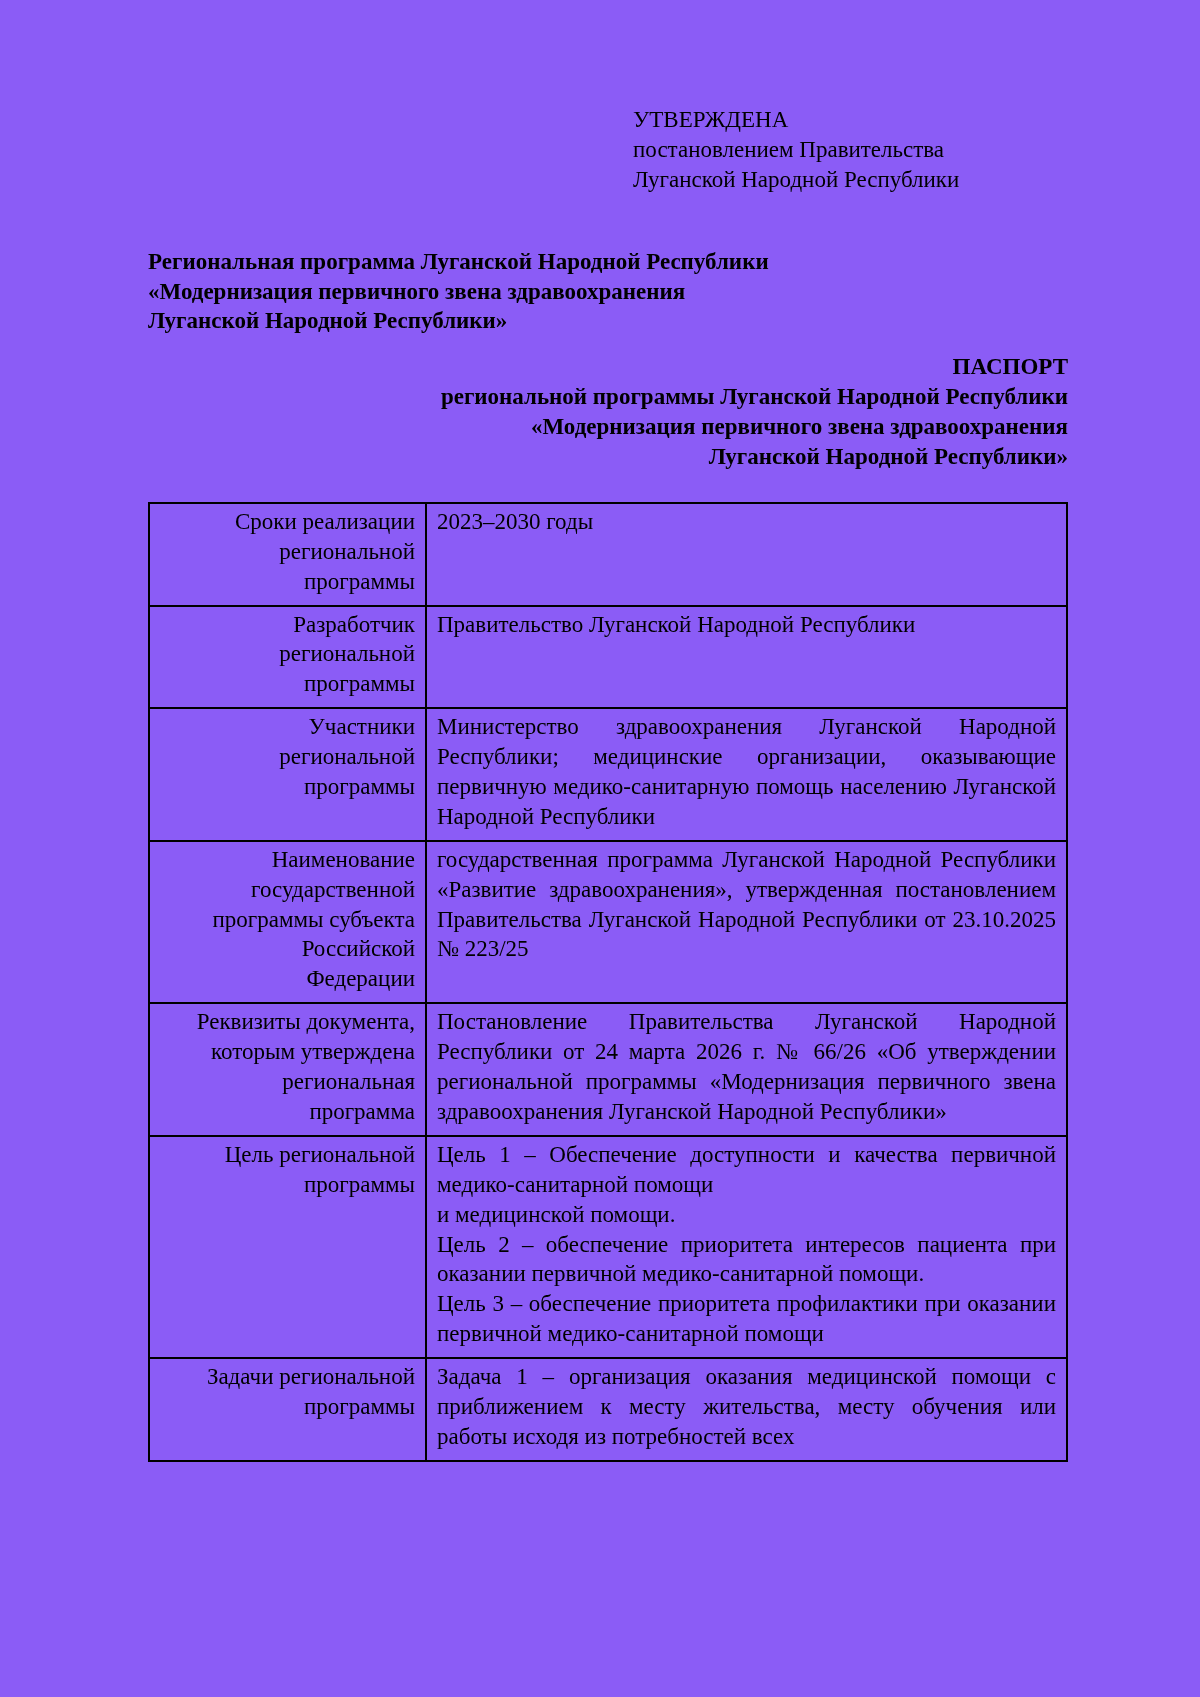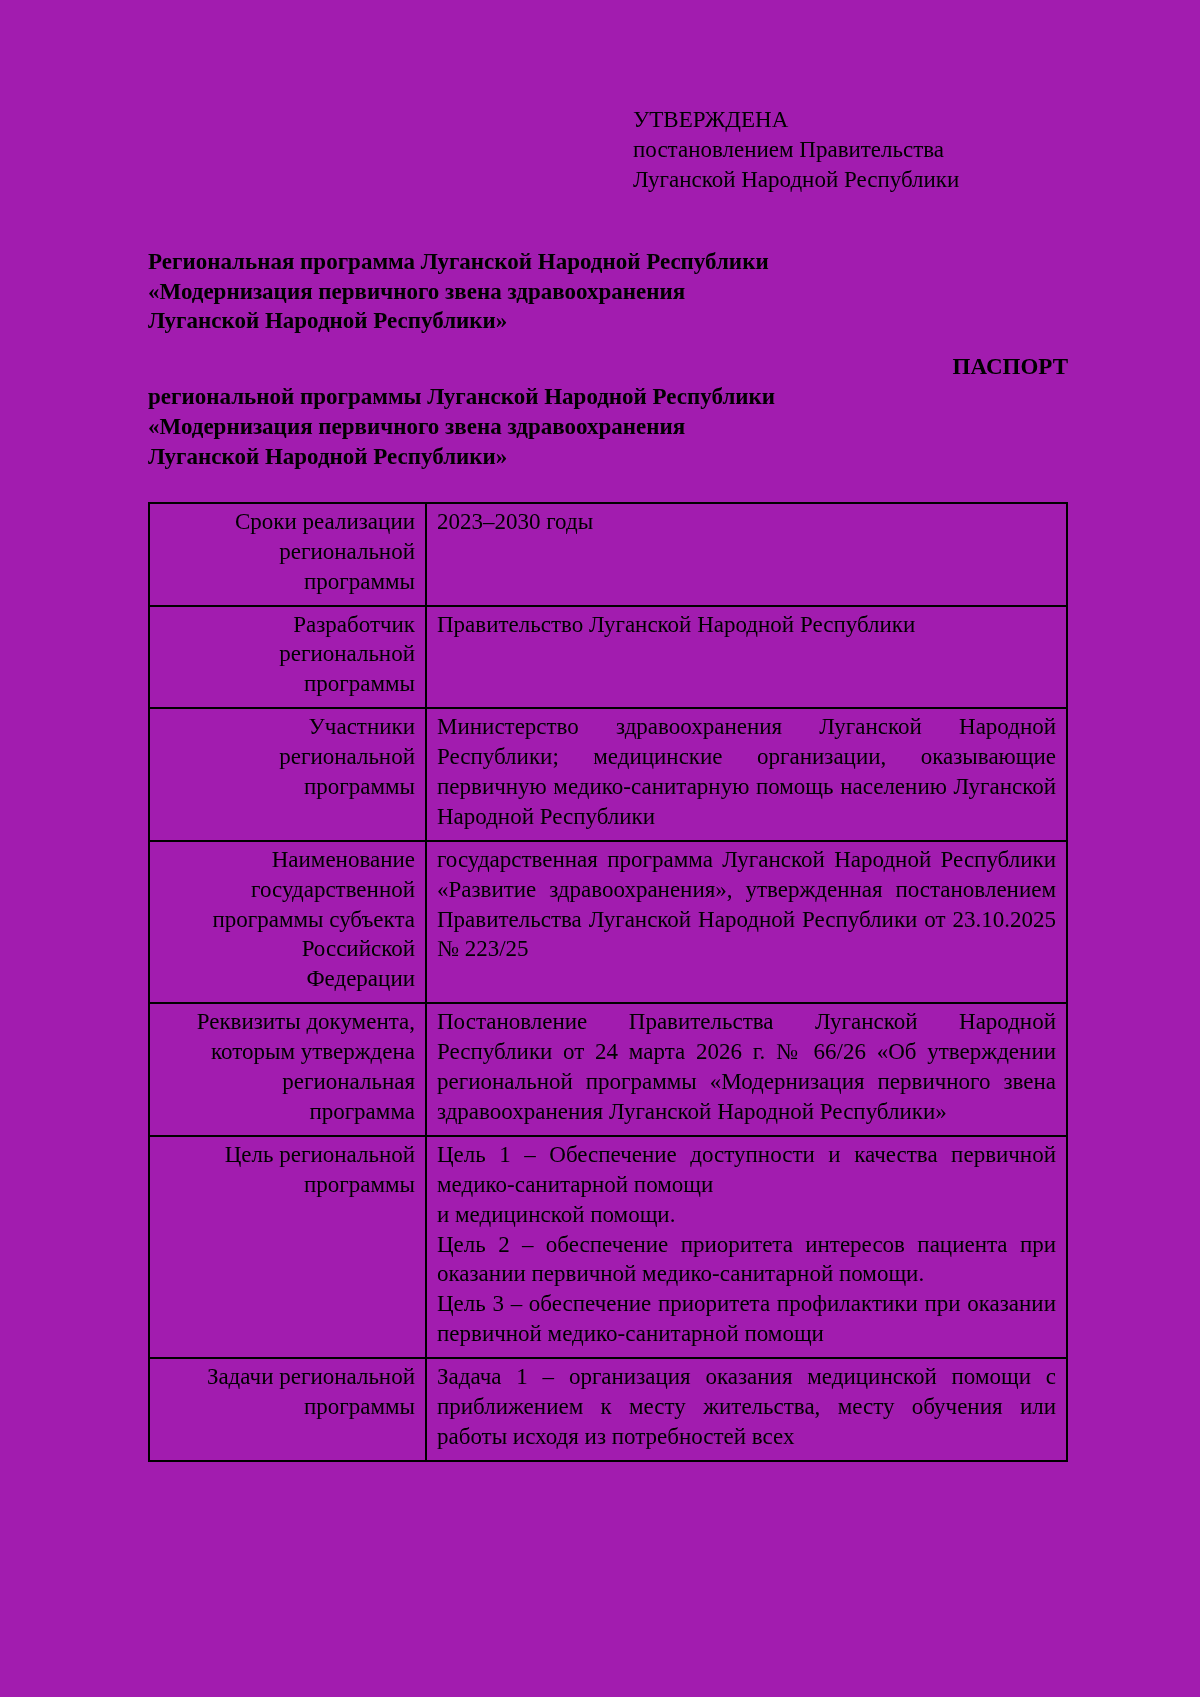--- a/index.html
+++ b/index.html
@@ -2,21 +2,21 @@
 <html><head>
 <meta charset="utf-8">
 <style>
   * { margin: 0; padding: 0; box-sizing: border-box; }
   html, body { background: #e8e8e8; }
   .page {
     position: relative;
     width: 1200px;
     height: 1697px;
     margin: 0 auto;
-    background: #a21caf;
+    background: #8b5cf6;
     color: #000000;
     font-family: "Liberation Serif", "DejaVu Serif", serif;
     font-size: 23px;
     line-height: 1.3;
     overflow: hidden;
     padding: 105px 132px 0 148px;
   }
   .approval {
     margin-left: 485px;
     text-align: left;
@@ -26,21 +26,21 @@
     margin-top: 52px;
     text-align: left;
     font-weight: bold;
   }
   .passport-heading {
     margin-top: 16px;
     text-align: right;
     font-weight: bold;
   }
   .passport-subtitle {
-    text-align: left;
+    text-align: right;
     font-weight: bold;
   }
   table.passport-table {
     border-collapse: collapse;
     margin-top: 30px;
     width: 920px;
     table-layout: fixed;
   }
   table.passport-table td {
     border: 2px solid #000000;

